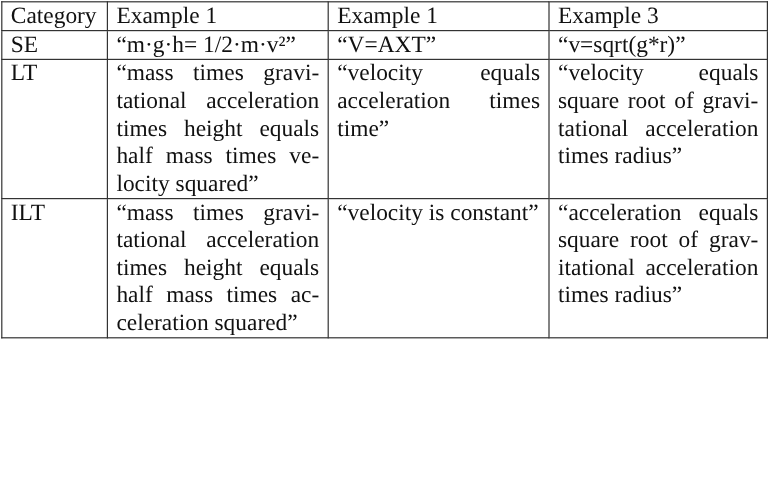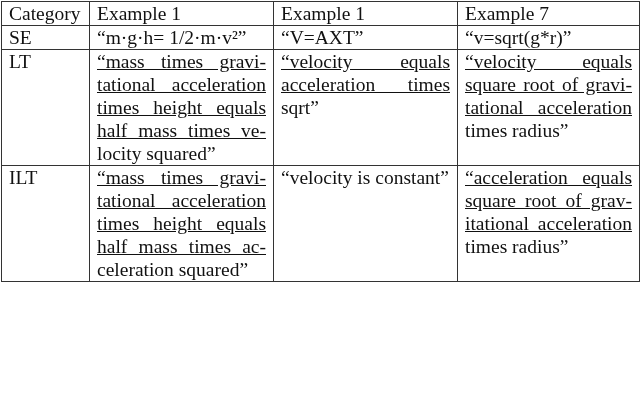--- a/index.html
+++ b/index.html
@@ -25,39 +25,39 @@
   col.c0 { width: 88px; }
   col.c1 { width: 184px; }
   col.c2 { width: 184px; }
   col.c3 { width: 182px; }
   tr.r-head td, tr.r-se td, tr.r-ot td { height: 22px; }
   tr.r-lt td { height: 114px; margin-left: 32px; }
   tr.r-ilt td { height: 114px; margin-left: 25px; }
   tr.r-rc td { height: 46px; }
   tr.r-irc td { height: 46px; }
   td.cat { text-align: left; }
-  .jl { display: block; text-align: justify; text-align-last: justify; text-decoration: underline; }
+  .jl { display: block; text-align: justify; text-align-last: justify; }
   .ll { display: block; text-align: right; }
 </style>
 </head>
 <body>
 
 <table class="examples">
   <colgroup>
       <col class="c0">
       <col class="c1">
       <col class="c2">
       <col class="c3">
     </colgroup>
   <tbody>
       <tr class="r-head">
     <td class="cat">Category</td>
     <td>Example 1</td>
     <td>Example 1</td>
-    <td>Example 7</td>
+    <td>Example 3</td>
   </tr>
 
   <tr class="r-se">
     <td class="cat">SE</td>
     <td>
           <span class="ll">“m·g·h= 1/2·m·v²”</span>
         </td>
     <td>
           <span class="ll">“V=AXT”</span>
         </td>
@@ -71,21 +71,21 @@
     <td>
       <span class="jl">“mass times gravi-</span>
       <span class="jl">tational acceleration</span>
       <span class="jl">times height equals</span>
       <span class="jl">half mass times ve-</span>
       <span class="ll">locity squared”</span>
     </td>
     <td>
       <span class="jl">“velocity equals</span>
       <span class="jl">acceleration times</span>
-      <span class="ll">sqrt”</span>
+      <span class="ll">time”</span>
     </td>
     <td>
       <span class="jl">“velocity equals</span>
       <span class="jl">square root of gravi-</span>
       <span class="jl">tational acceleration</span>
       <span class="ll">times radius”</span>
     </td>
   </tr>
 
   <tr class="r-ilt">

